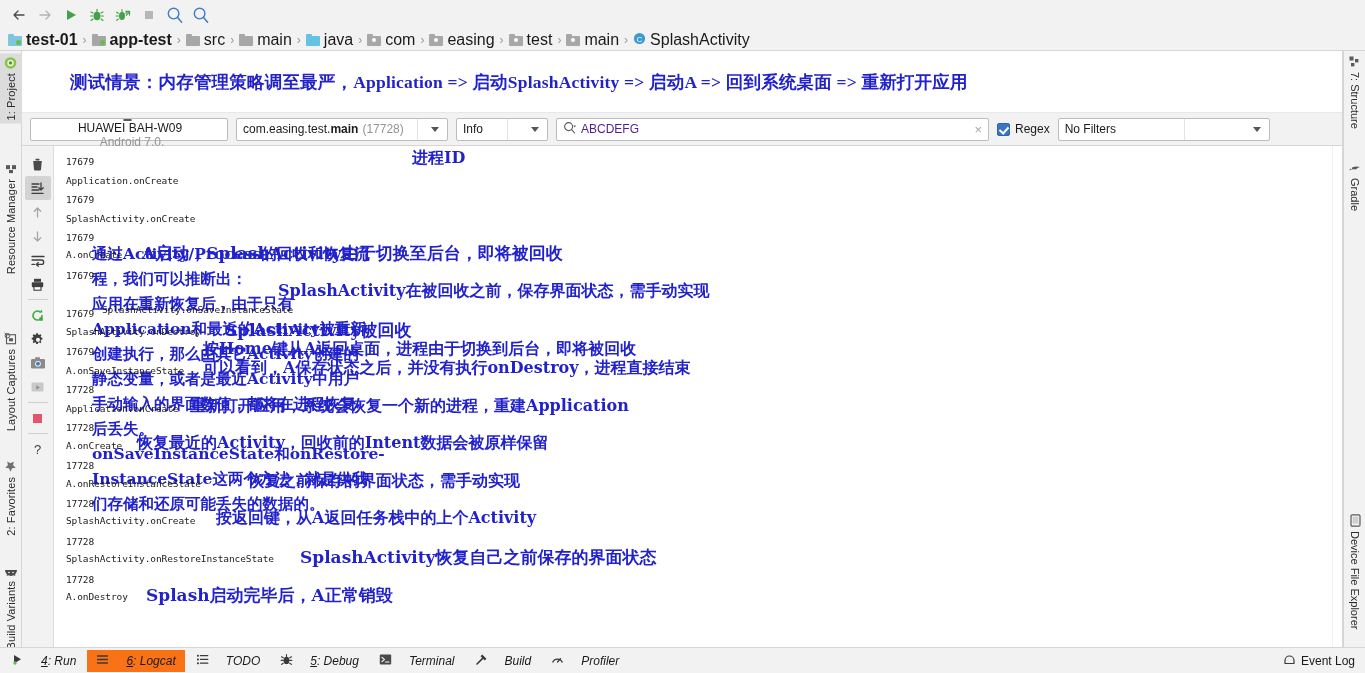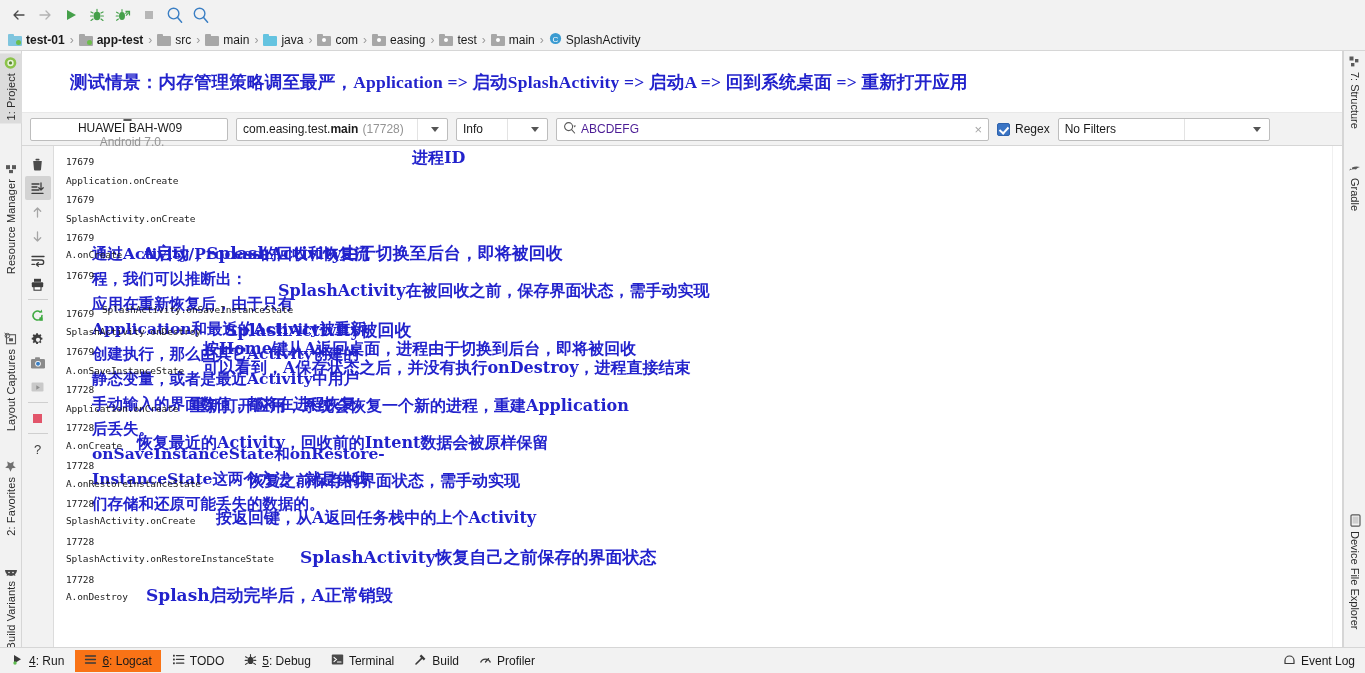--- a/index.html
+++ b/index.html
@@ -22,21 +22,21 @@
   .tbtn { width: 26px; height: 24px; display: flex; align-items: center; justify-content: center; }
   .tbtn svg { display: block; }
 
   
   .breadcrumb {
     position: absolute; left: 0; top: 29px; width: 1365px; height: 22px;
     background: #f2f2f2; display: flex; align-items: center; padding-left: 8px;
     border-bottom: 1px solid #d6d6d6;
   }
   .crumb { display: flex; align-items: center; height: 22px; }
-  .crumb .ctxt { font-size: 12px; color: #1a1a1a; margin-left: 4px; }
+  .crumb .ctxt { font-size: 16px; color: #1a1a1a; margin-left: 4px; }
   .crumb.bold .ctxt { font-weight: bold; }
   .crumb-sep { color: #9a9a9a; margin: 0 5px; font-size: 12px; }
   .folder { width: 14px; height: 12px; position: relative; display: inline-block; }
   .folder .fbody { position: absolute; left: 0; top: 2px; width: 14px; height: 10px; border-radius: 1px; }
   .folder .ftab  { position: absolute; left: 0; top: 0px; width: 6px; height: 3px; border-radius: 1px 1px 0 0; }
 
   
   .left-strip {
     position: absolute; left: 0; top: 51px; width: 22px; height: 596px;
     background: #f2f2f2; border-right: 1px solid #d6d6d6;
@@ -159,22 +159,22 @@
     color: #2222cc; white-space: pre;
   }
 
   
   .statusbar {
     position: absolute; left: 0; bottom: 0; width: 1365px; height: 26px;
     background: #f2f2f2; border-top: 1px solid #d6d6d6;
     display: flex; align-items: center;
   }
   .sb-item {
-    display: flex; align-items: center; gap: 5px; height: 22px;
-    padding: 0 9px; font-size: 12px; color: #1a1a1a; margin-left: 2px;
+    display: flex; align-items: center; gap: 17px; height: 22px;
+    padding: 0 9px; font-size: 12px; color: #1a1a1a; margin-left: 2px; font-style: italic;
   }
   .sb-item.sel { background: #f97316; }
   .sb-right { margin-left: auto; display: flex; align-items: center; padding-right: 10px; }
   u { text-decoration: underline; }
 </style>
 </head>
 <body>
 
 <div id="app">
 

